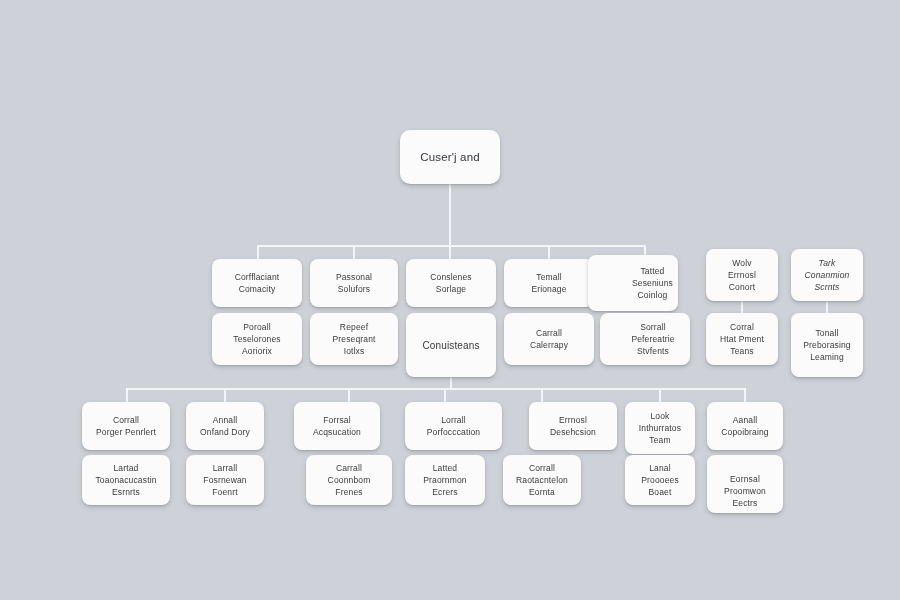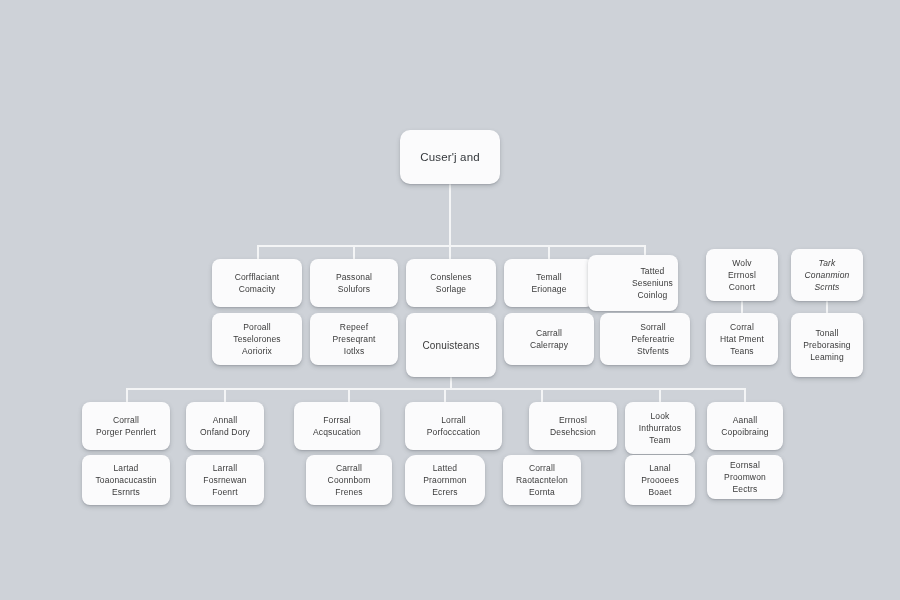--- a/index.html
+++ b/index.html
@@ -196,35 +196,35 @@
       <div class="node" style="left: 186px; top: 455px; width: 78px; height: 50px;">
         <span class="label">Larrall
 Fosrnewan
 Foenrt</span>
       </div>
       <div class="node" style="left: 306px; top: 455px; width: 86px; height: 50px;">
         <span class="label">Carrall
 Coonnbom
 Frenes</span>
       </div>
-      <div class="node" style="left: 405px; top: 455px; width: 80px; height: 50px; border-radius: 11px;">
+      <div class="node" style="left: 405px; top: 455px; width: 80px; height: 50px;">
         <span class="label">Latted
 Praornmon
 Ecrers</span>
       </div>
       <div class="node" style="left: 503px; top: 455px; width: 78px; height: 50px;">
         <span class="label">Corrall
 Raotacntelon
 Eornta</span>
       </div>
       <div class="node" style="left: 625px; top: 455px; width: 70px; height: 50px;">
         <span class="label">Lanal
 Proooees
 Boaet</span>
       </div>
-      <div class="node" style="left: 707px; top: 455px; width: 76px; height: 44px;">
+      <div class="node" style="left: 707px; top: 455px; width: 76px; height: 58px; align-items: flex-end;">
         <span class="label">Eornsal
 Proomwon
 Eectrs</span>
       </div>
     </div>
 
 </div>
 
 </body></html>

